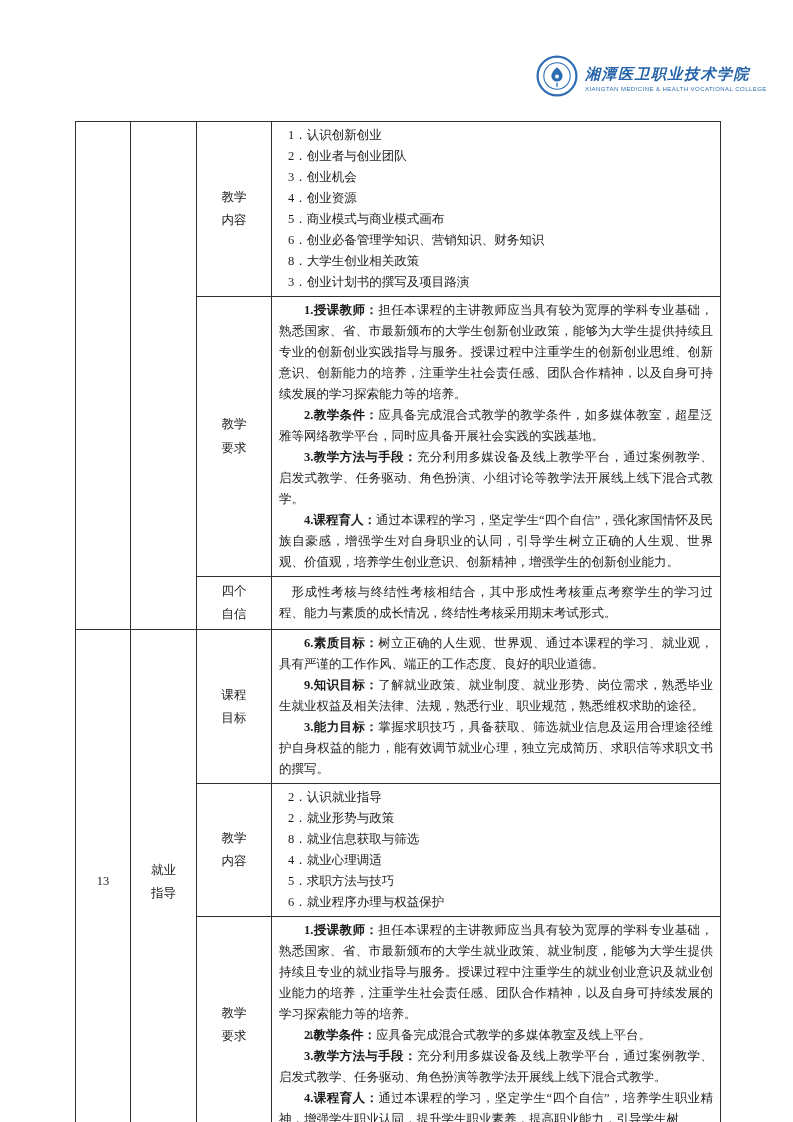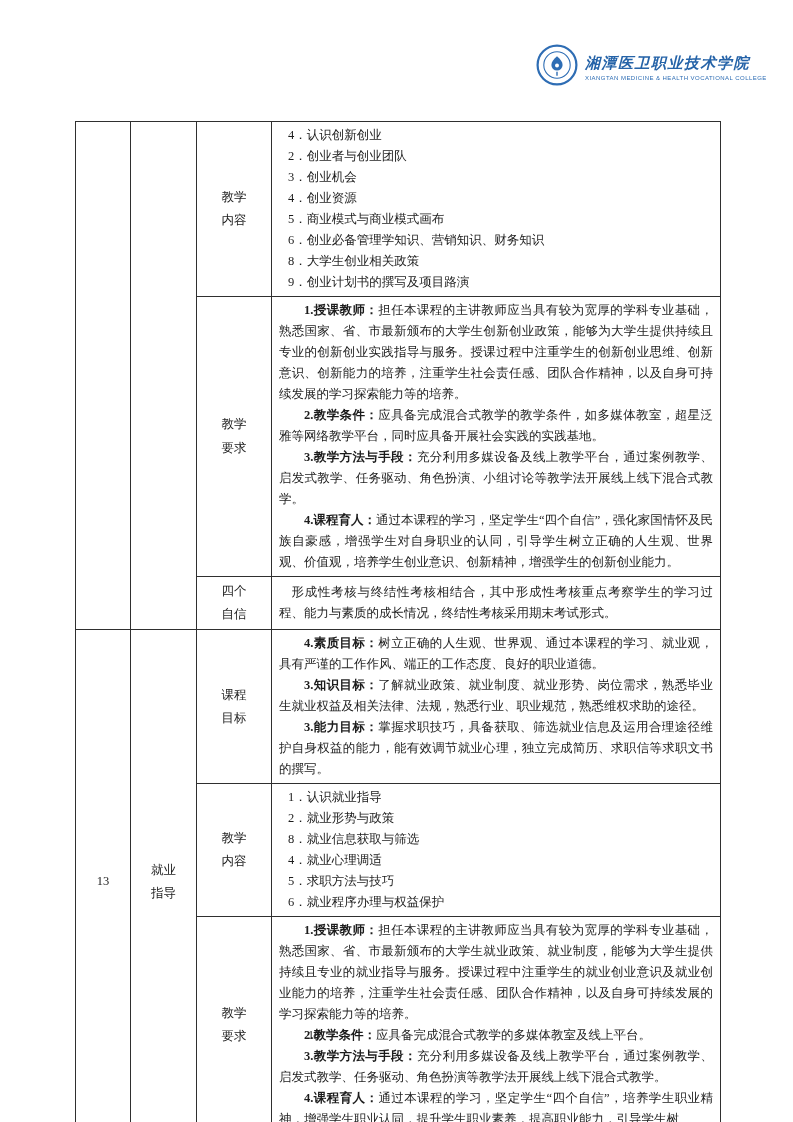--- a/index.html
+++ b/index.html
@@ -10,21 +10,21 @@
   }
   .page {
     position:relative;
     width:793px; height:1122px;
     margin:0 auto;
     background:#ffffff;
     overflow:hidden;
   }
   
   .brand {
-    position:absolute; top:44px; left:536px;
+    position:absolute; top:55px; left:536px;
     display:flex; align-items:center; gap:7px;
   }
   .brand-text { display:flex; flex-direction:column; }
   .brand-zh {
     font-size:15px; font-weight:bold; font-style:italic;
     color:#2563a8; letter-spacing:1.5px; white-space:nowrap;
   }
   .brand-en {
     font-size:6px; color:#2e6db4; letter-spacing:0.45px;
     margin-top:2px; white-space:nowrap;
@@ -99,28 +99,28 @@
     <tbody>
 
       <tr class="r1">
         <td rowspan="3" class="c-num"></td>
         <td rowspan="3" class="c-label"></td>
         <td class="c-label">
           <span class="vlabel">教学内容</span>
         </td>
         <td>
           <div class="list">
-            <div class="li">4．认识创新创业</div>
+            <div class="li">1．认识创新创业</div>
             <div class="li">2．创业者与创业团队</div>
             <div class="li">3．创业机会</div>
             <div class="li">4．创业资源</div>
             <div class="li">5．商业模式与商业模式画布</div>
             <div class="li">6．创业必备管理学知识、营销知识、财务知识</div>
             <div class="li">8．大学生创业相关政策</div>
-            <div class="li">9．创业计划书的撰写及项目路演</div>
+            <div class="li">3．创业计划书的撰写及项目路演</div>
           </div>
         </td>
       </tr>
 
       <tr class="r2">
         <td class="c-label">
           <span class="vlabel">教学要求</span>
         </td>
         <td>
           <p class="para"><span class="lead">1.授课教师：</span><span>担任本课程的主讲教师应当具有较为宽厚的学科专业基础，熟悉国家、省、市最新颁布的大学生创新创业政策，能够为大学生提供持续且专业的创新创业实践指导与服务。授课过程中注重学生的创新创业思维、创新意识、创新能力的培养，注重学生社会责任感、团队合作精神，以及自身可持续发展的学习探索能力等的培养。</span></p>
@@ -141,33 +141,33 @@
 
       <tr class="r4">
         <td rowspan="3" class="c-num">13</td>
         <td rowspan="3" class="c-label">
           <span class="vlabel">就业指导</span>
         </td>
         <td class="c-label">
           <span class="vlabel">课程目标</span>
         </td>
         <td>
-          <p class="para"><span class="lead">4.素质目标：</span><span>树立正确的人生观、世界观、通过本课程的学习、就业观，具有严谨的工作作风、端正的工作态度、良好的职业道德。</span></p>
-          <p class="para"><span class="lead">3.知识目标：</span><span>了解就业政策、就业制度、就业形势、岗位需求，熟悉毕业生就业权益及相关法律、法规，熟悉行业、职业规范，熟悉维权求助的途径。</span></p>
+          <p class="para"><span class="lead">6.素质目标：</span><span>树立正确的人生观、世界观、通过本课程的学习、就业观，具有严谨的工作作风、端正的工作态度、良好的职业道德。</span></p>
+          <p class="para"><span class="lead">9.知识目标：</span><span>了解就业政策、就业制度、就业形势、岗位需求，熟悉毕业生就业权益及相关法律、法规，熟悉行业、职业规范，熟悉维权求助的途径。</span></p>
           <p class="para"><span class="lead">3.能力目标：</span><span>掌握求职技巧，具备获取、筛选就业信息及运用合理途径维护自身权益的能力，能有效调节就业心理，独立完成简历、求职信等求职文书的撰写。</span></p>
         </td>
       </tr>
 
       <tr class="r5">
         <td class="c-label">
           <span class="vlabel">教学内容</span>
         </td>
         <td>
           <div class="list">
-            <div class="li">1．认识就业指导</div>
+            <div class="li">2．认识就业指导</div>
             <div class="li">2．就业形势与政策</div>
             <div class="li">8．就业信息获取与筛选</div>
             <div class="li">4．就业心理调适</div>
             <div class="li">5．求职方法与技巧</div>
             <div class="li">6．就业程序办理与权益保护</div>
           </div>
         </td>
       </tr>
 
       <tr class="r6">

